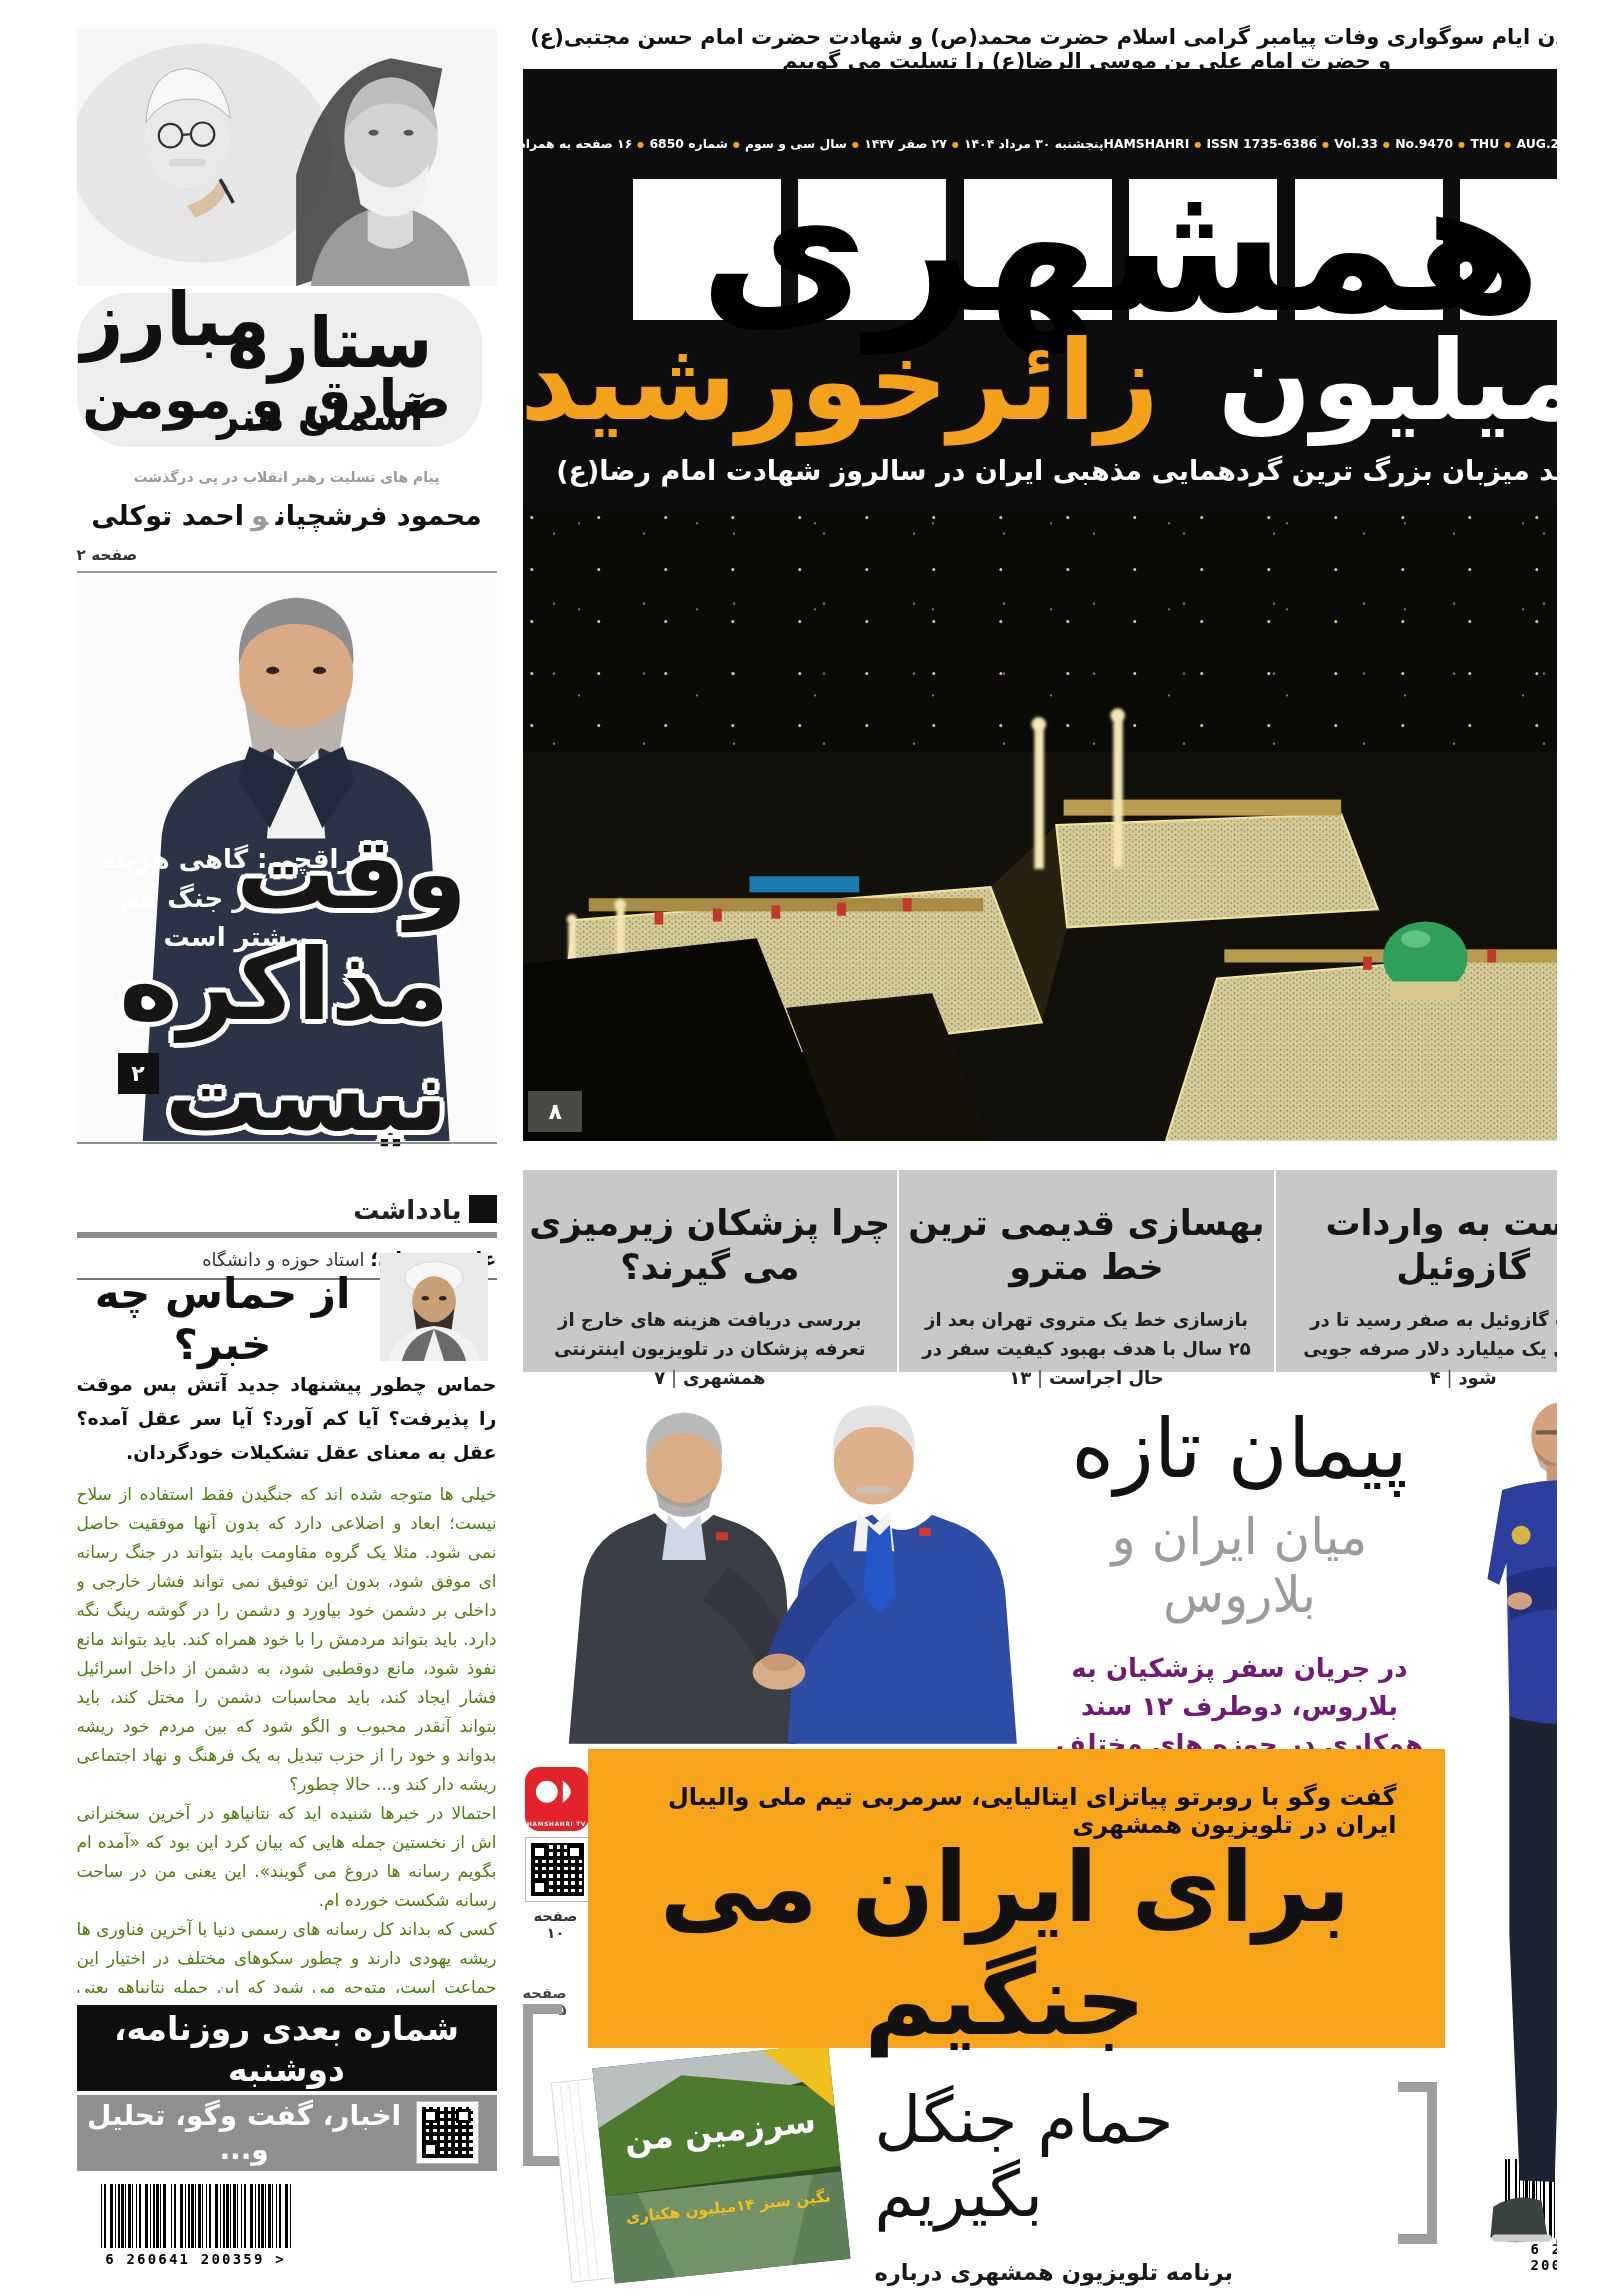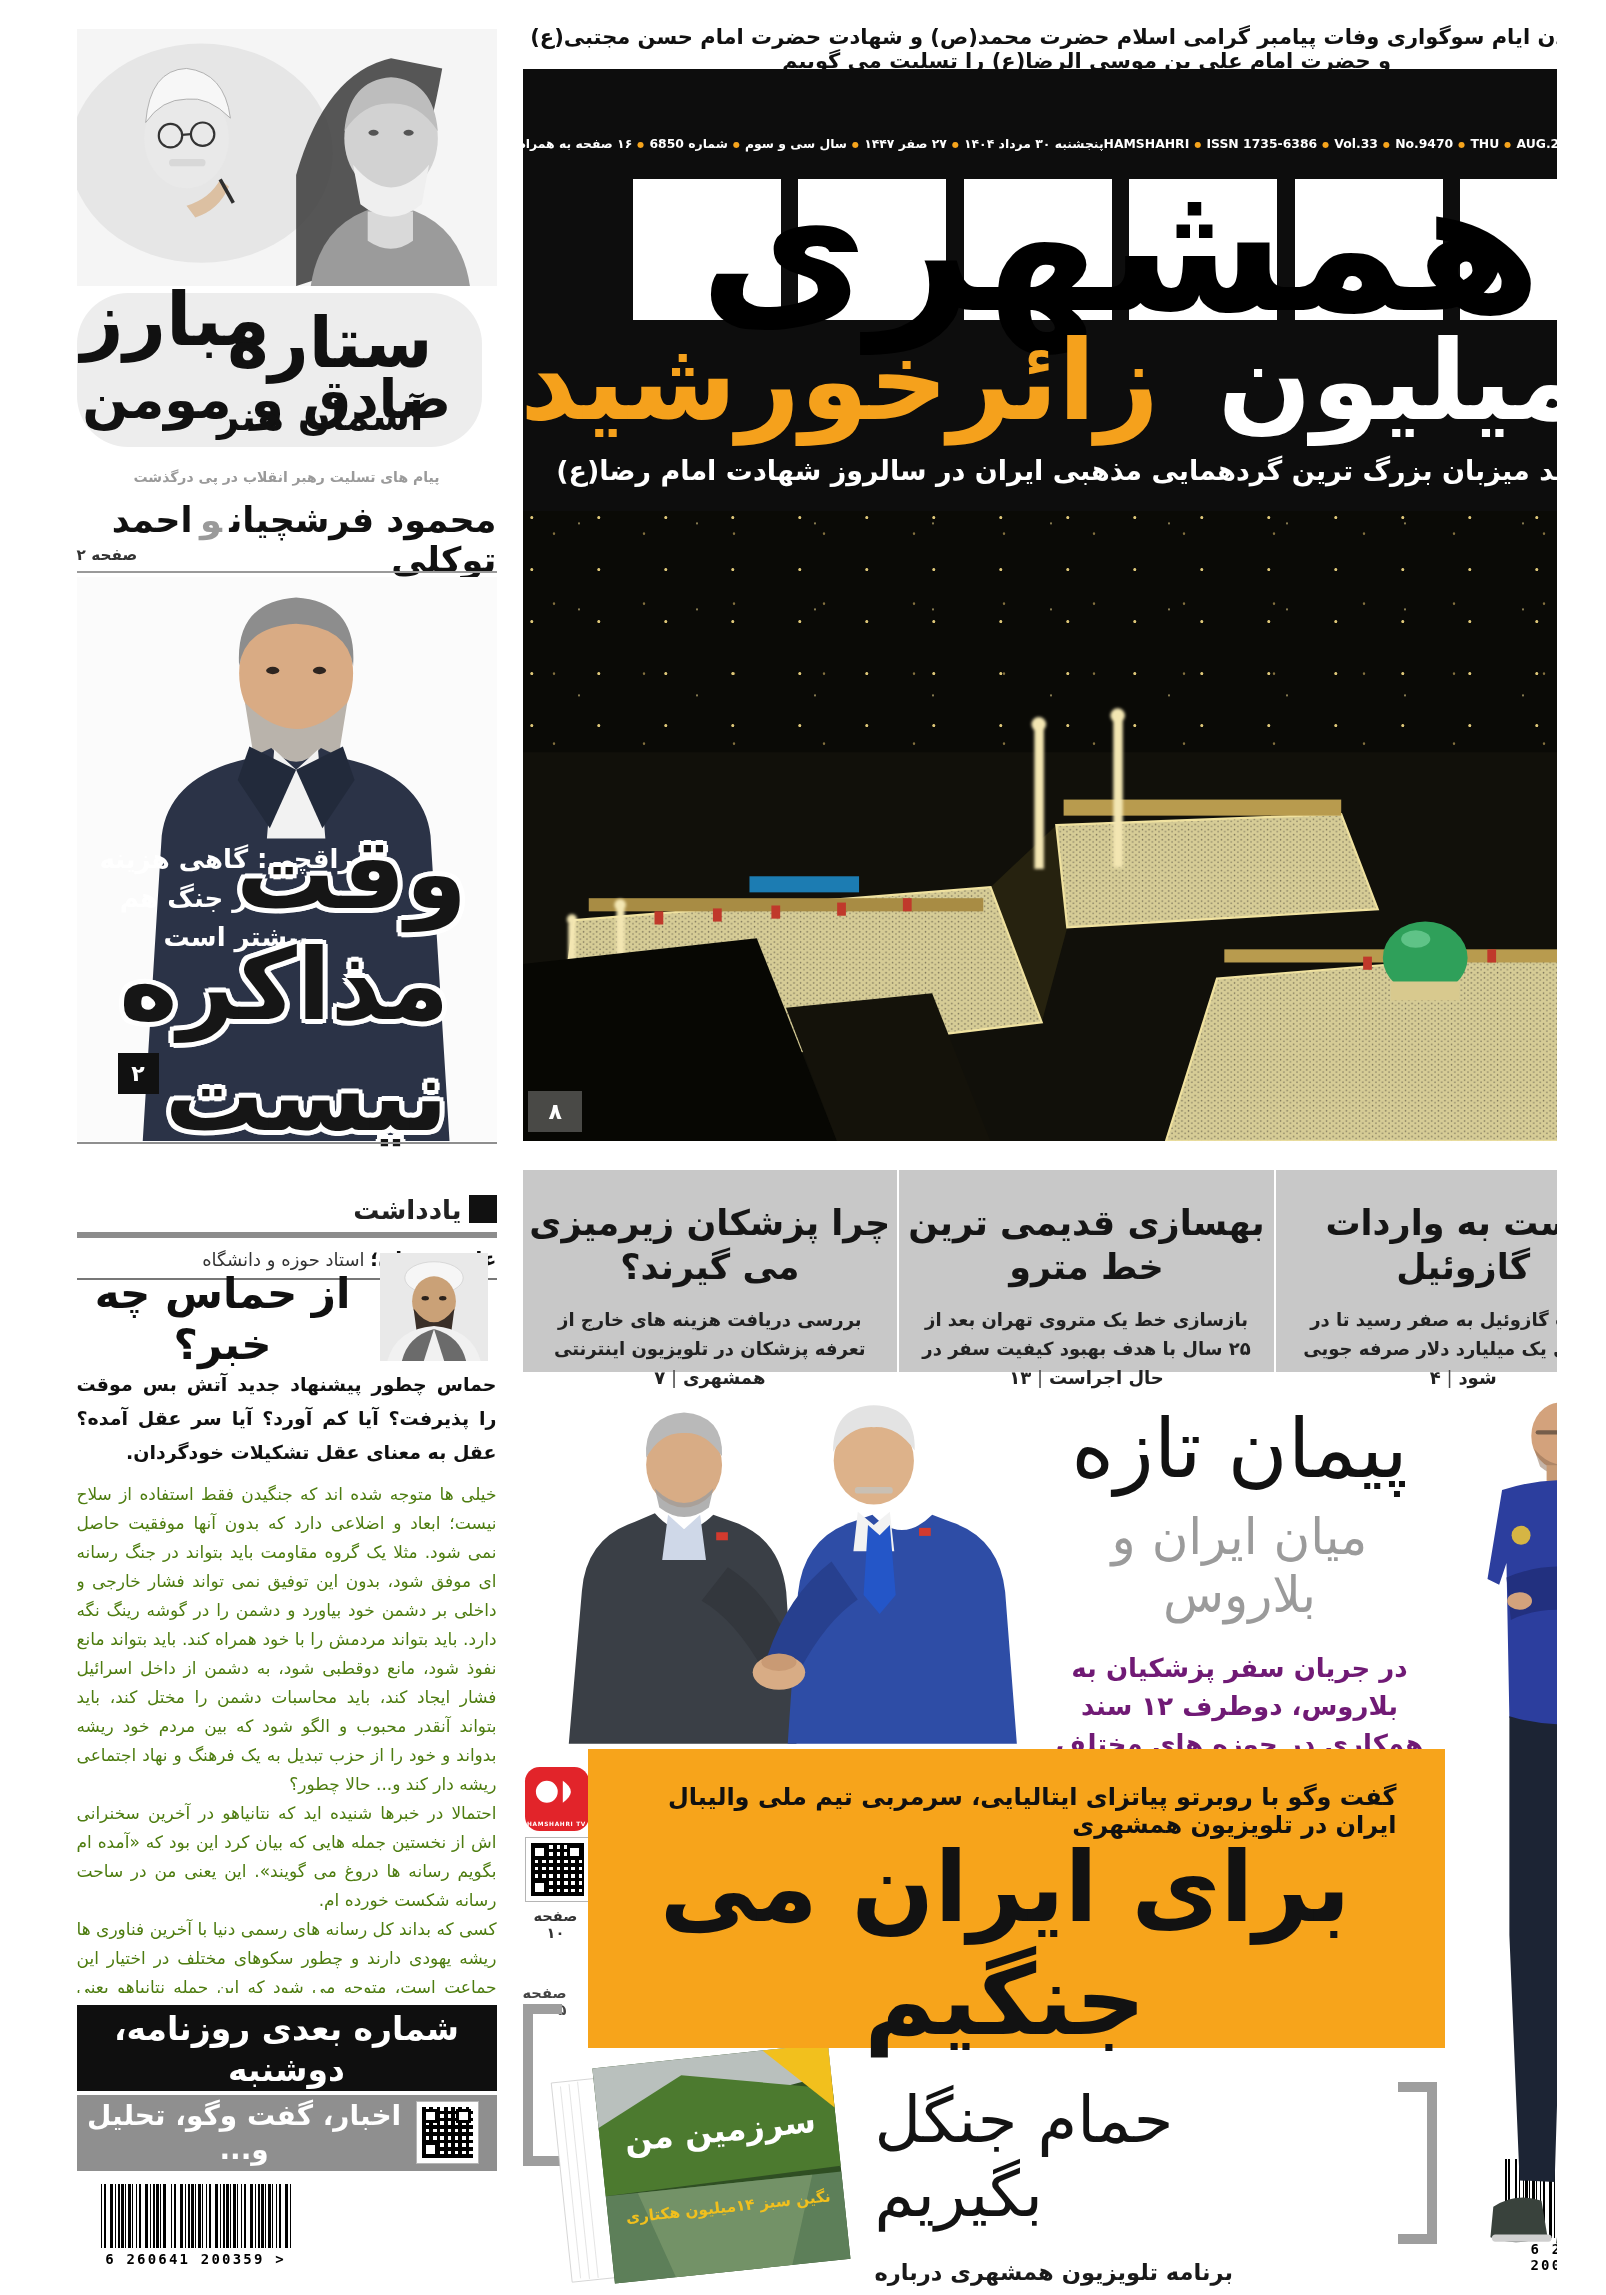--- a/index.html
+++ b/index.html
@@ -87,21 +87,21 @@
   
   .portraits { left:27px; top:29px; width:420px; height:257px; }
   .obit { left:27px; top:286px; width:420px; height:161px; }
   .obit .blob { position:absolute; left:0; right:14.6px; top:7.3px; bottom:0; background:#ededed; border-radius:51px; }
   .obit span { position:absolute; color:#111; font-weight:bold; }
   .w-mobarez { left:4.4px; top:-10.2px; font-size:74px; }
   .w-sadegh { left:5.8px; top:82px; font-size:54px; }
   .w-setareh { right:64px; top:16px; font-size:70px; }
   .w-aseman { right:73px; top:108px; font-size:39px; }
   .obit-kicker { left:27px; top:469px; width:420px; text-align:center; color:#9a9a9a; font-size:14px; font-weight:bold; }
-  .obit-names { left:27px; top:500px; width:420px; text-align:right; color:#111; font-size:35px; font-weight:bold; }
+  .obit-names { left:27px; top:500px; width:420px; text-align:center; color:#111; font-size:27px; font-weight:bold; }
   .obit-names .and { color:#9a9a9a; margin:0 7.3px; }
   .pg2mini { left:27px; top:546px; width:420px; font-size:15.3px; font-weight:bold; color:#333; text-align:left; }
   .pg2rule { left:27px; top:571px; width:420px; height:1.5px; background:#9a9a9a; }
   .arag { left:27px; top:577px; width:420px; height:564px; }
   .arag svg { position:absolute; inset:0; }
   .arag-quote { position:absolute; left:20.4px; top:263px; width:278px; text-align:center; color:#fff; font-size:26px; line-height:39px; font-weight:bold; }
   .arag-title { position:absolute; left:0; right:4.4px; top:241px; font-size:99px; line-height:111px; font-weight:bold; color:#161616;
      text-shadow:-5.1px 0 0 #fff,5.1px 0 0 #fff,0 -5.1px 0 #fff,0 5.1px 0 #fff,-3.7px -3.7px 0 #fff,3.7px 3.7px 0 #fff,-3.7px 3.7px 0 #fff,3.7px -3.7px 0 #fff; }
   .arag-title div:nth-child(1){ text-align:right; padding-right:25px; }
   .arag-title div:nth-child(2){ text-align:center; }

